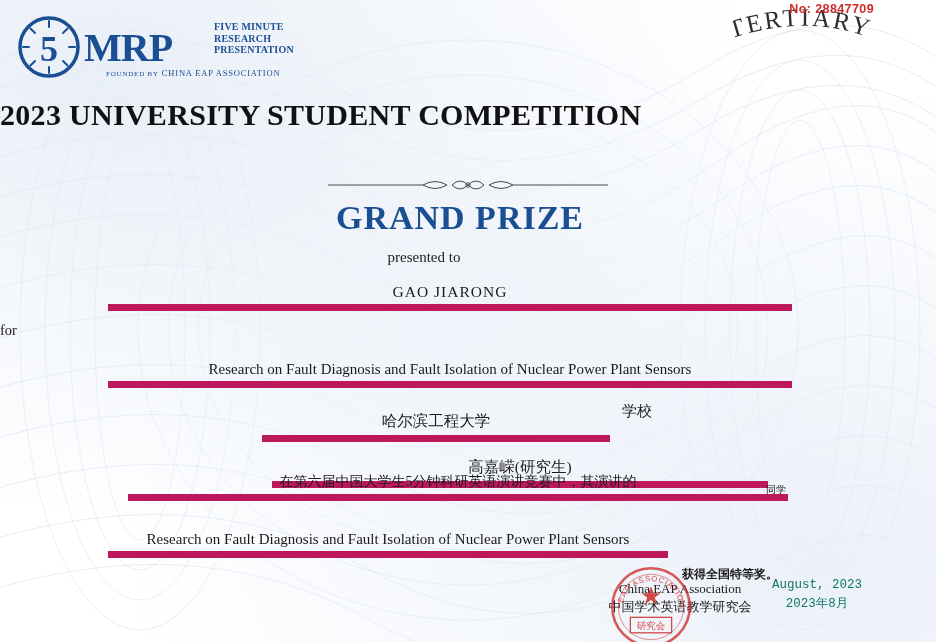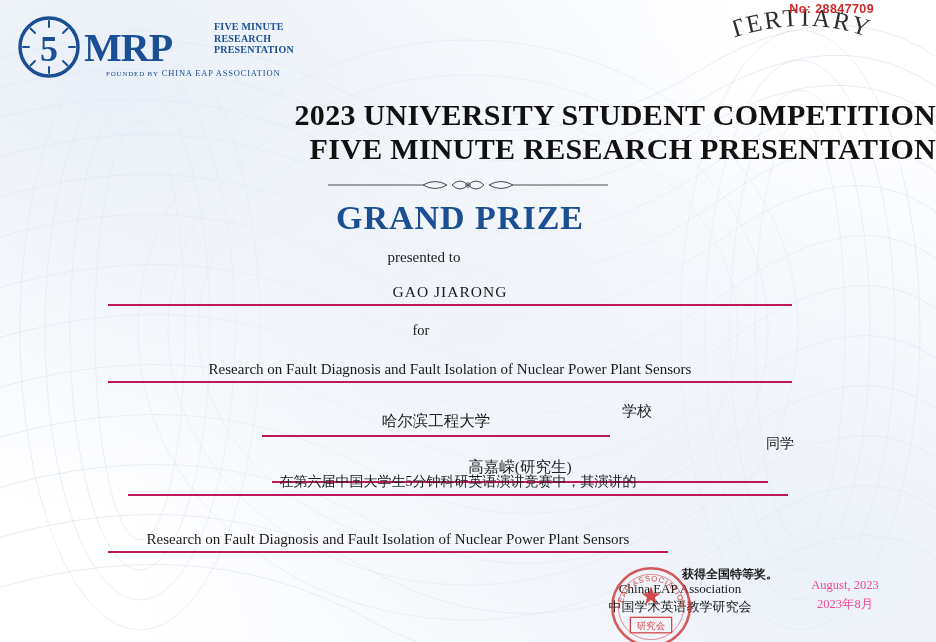--- a/index.html
+++ b/index.html
@@ -125,21 +125,21 @@
     font-size: 7px;
     margin-left: 20px;
   }
 
   
   .title-block {
     position: absolute;
     top: 98px;
     left: 0;
     width: 936px;
-    text-align: right;
+    text-align: left;
   }
   .title-line {
     font-family: "Liberation Serif", serif;
     font-weight: bold;
     font-size: 30px;
     line-height: 34px;
     letter-spacing: 0.3px;
     color: #111;
   }
 
@@ -170,21 +170,21 @@
     left: 0;
     width: 848px;
     text-align: center;
     font-size: 15px;
     color: #222;
   }
 
   
   .field {
     position: absolute;
-    border-bottom: 2px solid #be185d;
+    border-bottom: 7px solid #be185d;
     text-align: center;
     font-family: "Liberation Serif", serif;
     color: #1a1a1a;
   }
   .field-text {
     display: block;
     padding-bottom: 3px;
   }
 
   .name-field {
@@ -192,23 +192,22 @@
     top: 283px;
     width: 684px;
     font-size: 15.5px;
     letter-spacing: 1px;
   }
   .for-label {
     position: absolute;
     top: 322px;
     left: 0;
     width: 806px;
-    text-align: center;
+    text-align: left;
     font-size: 14.5px;
-    margin-left: 18px;
   }
   .topic-field {
     left: 108px;
     top: 361px;
     width: 684px;
     font-size: 15px;
   }
   .school-field {
     left: 262px;
     top: 411px;
@@ -223,22 +222,22 @@
   }
   .student-field {
     left: 272px;
     top: 457px;
     width: 496px;
     font-size: 15.5px;
   }
   .student-tag {
     position: absolute;
     left: 766px;
-    top: 435px;
-    font-size: 14px;
+    top: 483px;
+    font-size: 10px;
   }
   .context-field {
     left: 128px;
     top: 473px;
     width: 660px;
     font-size: 14px;
   }
   .result-field {
     left: 108px;
     top: 531px;
@@ -259,28 +258,28 @@
     left: 590px;
     top: 580px;
     width: 180px;
     text-align: center;
     font-size: 13px;
     line-height: 18px;
     color: #1a1a1a;
   }
   .date-block {
     position: absolute;
-    left: 780px;
+    left: 752px;
     top: 576px;
     width: 130px;
     text-align: center;
-    font-family: Liberation Serif, serif;
+    font-family: Liberation Mono, monospace;
     font-size: 12.5px;
     line-height: 19px;
-    color: #ec4899;
+    color: #0f766e;
   }
   .seal {
     position: absolute;
     left: 608px;
     top: 564px;
     width: 86px;
     height: 86px;
     opacity: 0.85;
   }
 </style>
@@ -364,21 +363,20 @@
       <div>PRESENTATION</div>
     </div>
     <div class="logo-founded">
       <span class="small">FOUNDED BY</span>
       <span>CHINA EAP ASSOCIATION</span>
     </div>
   </div>
 
   <div class="title-block">
     <div class="title-line">2023 UNIVERSITY STUDENT COMPETITION</div>
-    <div class="title-line">FIVE MINUTE RESEARCH PRESENTATION</div>
   </div>
 
   <div class="divider">
     <svg width="300" height="18" viewBox="0 0 300 18">
       <g stroke="#4a4a4a" stroke-width="1" fill="none">
         <line x1="10" y1="9" x2="105" y2="9"></line>
         <line x1="195" y1="9" x2="290" y2="9"></line>
         <path d="M105 9 q 12 -7 24 0 q -12 7 -24 0 z"></path>
         <path d="M195 9 q -12 -7 -24 0 q 12 7 24 0 z"></path>
         <path d="M134 9 q 8 -8 16 0 q 8 -8 16 0 q -8 8 -16 0 q -8 8 -16 0 z"></path>

